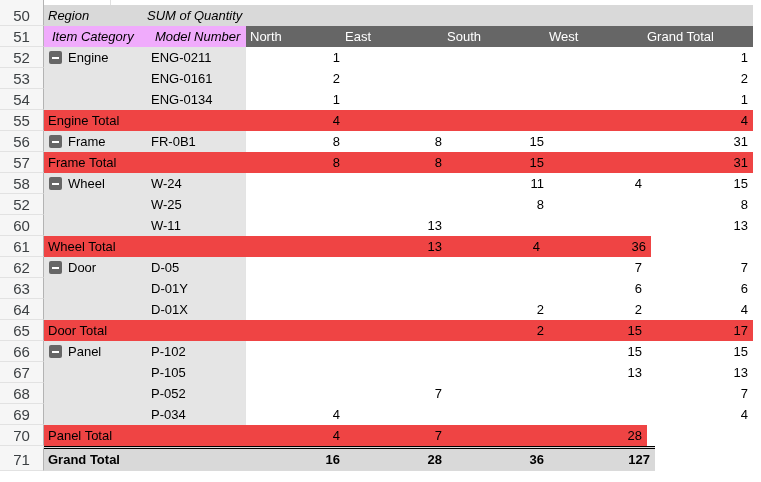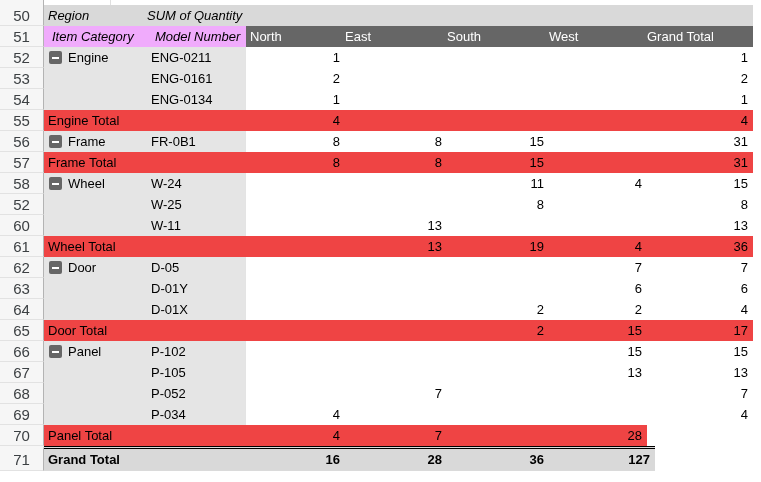--- a/index.html
+++ b/index.html
@@ -228,21 +228,20 @@
   </div>
       <div class="row t-total">
     <div class="gut">61</div>
     <div class="cell cA">
 
       <span class="cat-label">Wheel Total</span>
     </div>
     <div class="cell cB"></div>
     <div class="cell val c0"></div>
     <div class="cell val c1">13</div>
-    <div class="cell val c2">19</div>
     <div class="cell val c3">4</div>
     <div class="cell val c4">36</div>
   </div>
       <div class="row t-data">
     <div class="gut">62</div>
     <div class="cell cA">
       <span class="collapse-btn">
         <span class="minus"></span>
       </span>
       <span class="cat-label">Door</span>

